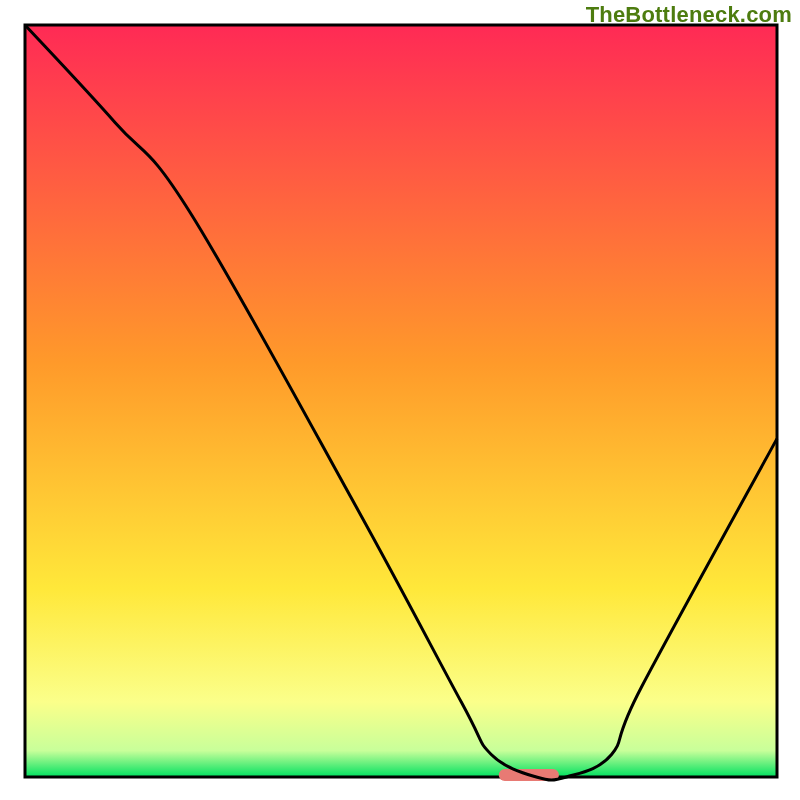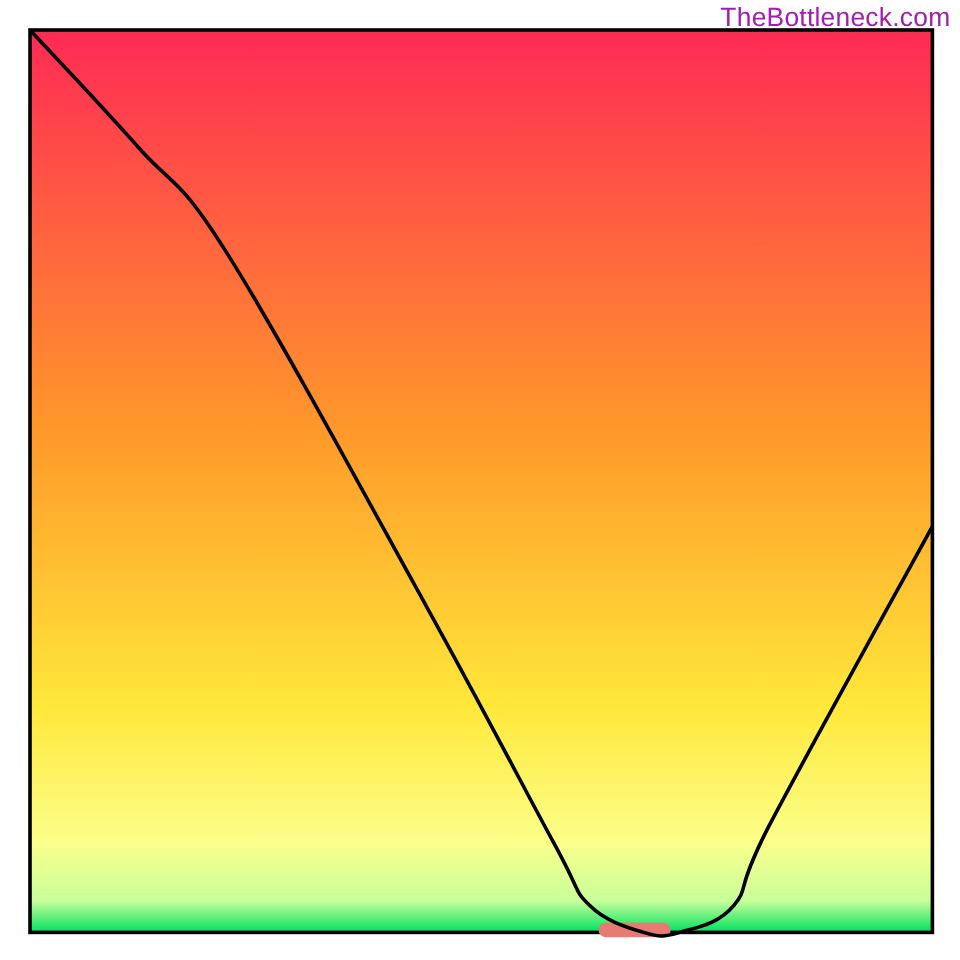--- a/index.html
+++ b/index.html
@@ -14,22 +14,22 @@
   .container {
     position: relative;
     width: 800px;
     height: 800px;
   }
   .brand {
     position: absolute;
     top: 2px;
     right: 8px;
     font-size: 22px;
-    font-weight: 400;
-    color: #a21caf;
+    font-weight: 700;
+    color: #4d7c0f;
     letter-spacing: 0.2px;
   }
   svg {
     display: block;
   }
 </style>
 </head>
 <body>
 
 <div class="container">

